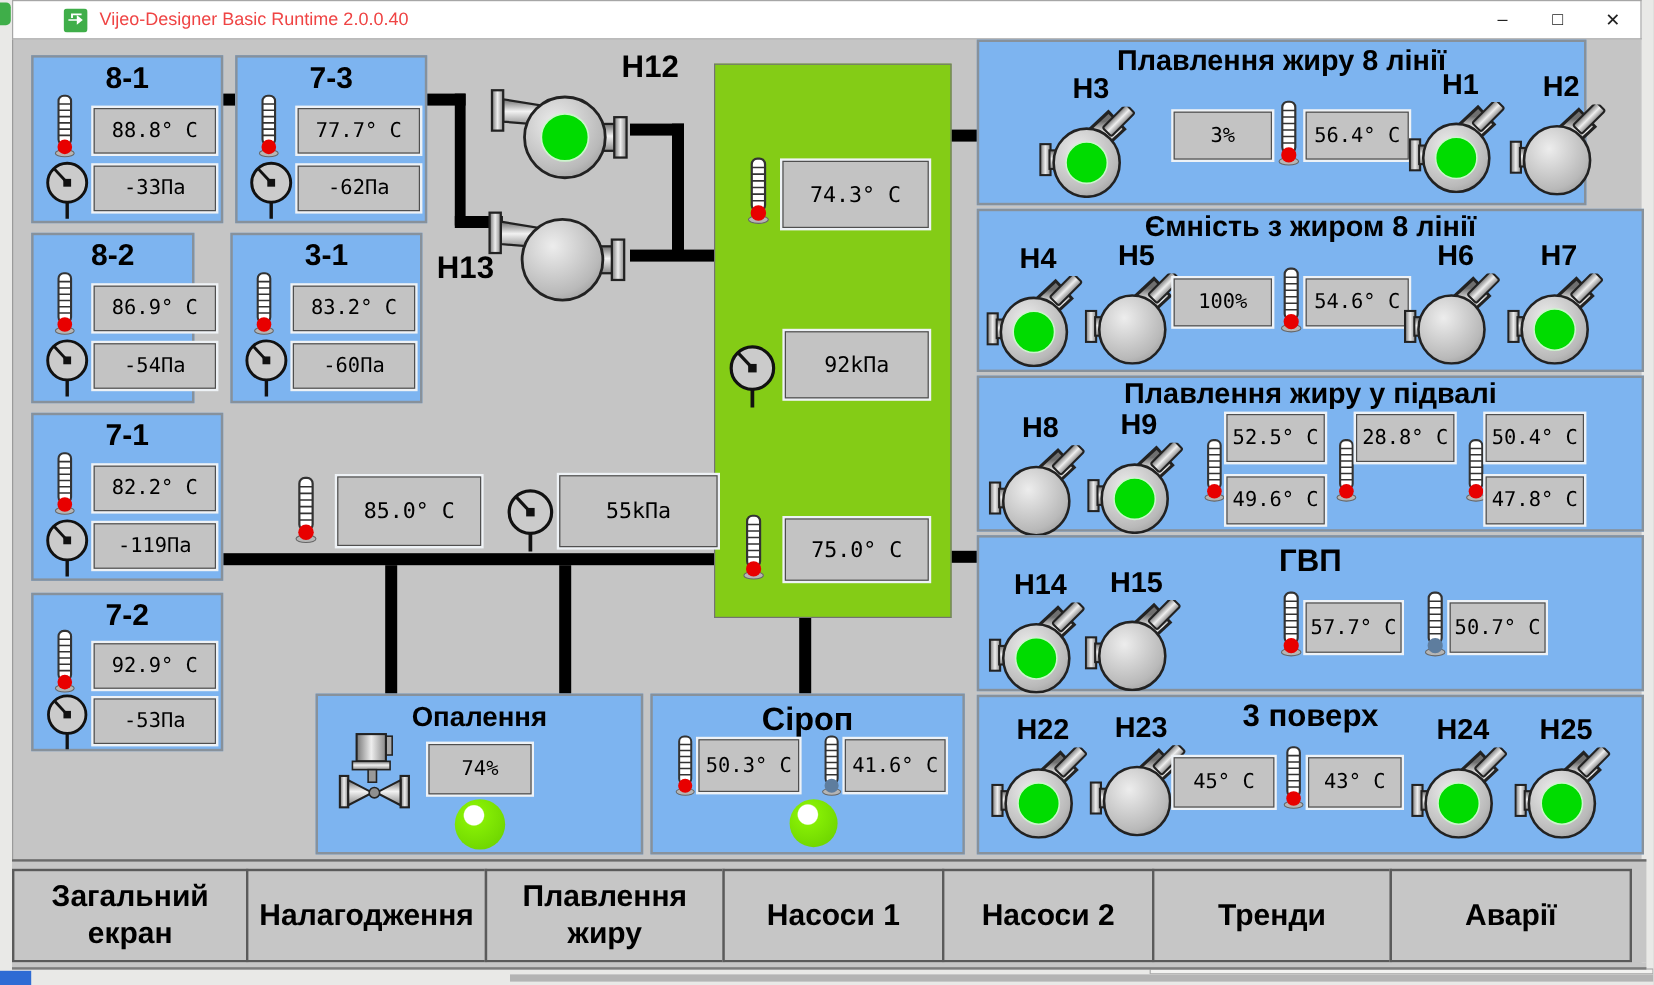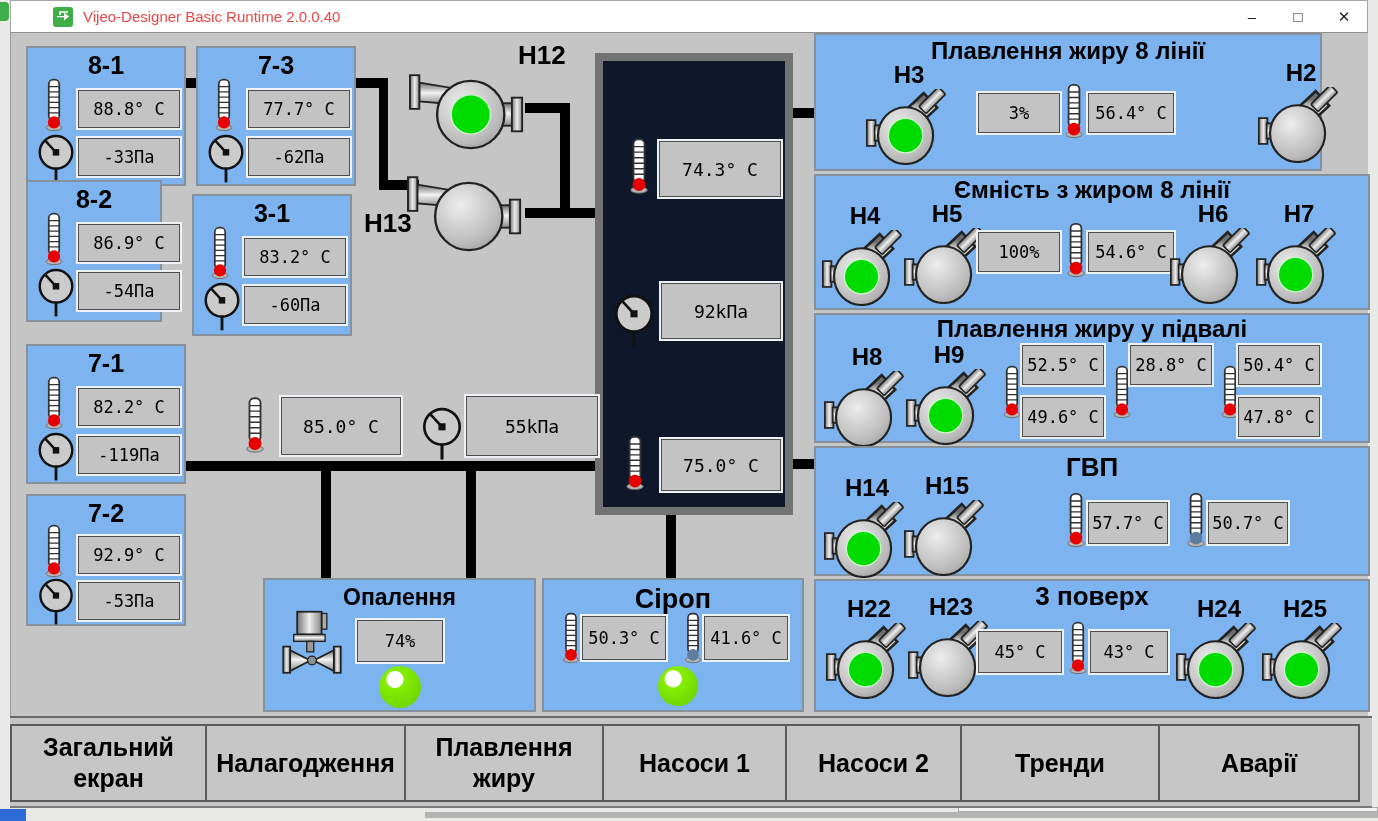--- a/index.html
+++ b/index.html
@@ -158,21 +158,21 @@
   <line x1="26" y1="45" x2="26" y2="62" stroke="#111" stroke-width="3.5"></line>
   <circle cx="26" cy="25" r="20" fill="#cbcbcb" stroke="#111" stroke-width="3"></circle>
   <line x1="26" y1="25" x2="13" y2="11" stroke="#111" stroke-width="3"></line>
   <rect x="22" y="21" width="8" height="8" fill="#111"></rect>
 </svg>
       </div>
     <div class="display" style="left:50px;top:90px;width:102px;height:38px">
         <span>-62Па</span>
       </div>
   </div>
-  <div class="bluepanel" style="left:26px;top:180px;width:136px;height:142px">
+  <div class="bluepanel" style="left:26px;top:194px;width:136px;height:142px">
     <div class="ptitle" style="top:3px;font-size:25px">8-2</div>
     <div class="therm-icon" style="left:14px;top:30px;width:24px;height:54px">
         <svg viewBox="0 0 26 62">
   <ellipse cx="13" cy="57" rx="9" ry="3.4" fill="#b5b5b5" stroke="#666" stroke-width="1"></ellipse>
   <rect x="7" y="2" width="12" height="47" rx="5" fill="#fff" stroke="#333" stroke-width="2"></rect>
   <path d="M7 10h12M7 16h12M7 22h12M7 28h12M7 34h12M7 40h12" stroke="#333" stroke-width="1.5"></path>
   <circle cx="13" cy="51" r="7" fill="#e80000"></circle>
 </svg>
       </div>
     <div class="display" style="left:50px;top:42px;width:102px;height:38px">
@@ -282,21 +282,21 @@
       <svg viewBox="0 0 124 92">
     <polygon points="11,20 60,28 60,44 11,40" fill="url(#gm)" stroke="#222" stroke-width="2"></polygon>
     <rect x="1" y="12" width="10" height="36" fill="url(#gf)" stroke="#222" stroke-width="2"></rect>
     <rect x="98" y="42" width="14" height="24" fill="url(#gm)" stroke="#222" stroke-width="2"></rect>
     <rect x="110" y="36" width="11" height="36" fill="url(#gf)" stroke="#222" stroke-width="2"></rect>
     <circle cx="66" cy="54" r="36" fill="url(#gb)" stroke="#222" stroke-width="2.5"></circle>
 
   </svg>
     </div>
 
-  <div class="abs" style="left:595px;top:53px;width:198px;height:462px;background:#0f172a;border:8px solid #737373">
+  <div class="abs" style="left:595px;top:53px;width:198px;height:462px;background:#84cc16;border:1px solid #737373">
     <div class="therm-icon" style="left:24px;top:76px;width:24px;height:58px">
         <svg viewBox="0 0 26 62">
   <ellipse cx="13" cy="57" rx="9" ry="3.4" fill="#b5b5b5" stroke="#666" stroke-width="1"></ellipse>
   <rect x="7" y="2" width="12" height="47" rx="5" fill="#fff" stroke="#333" stroke-width="2"></rect>
   <path d="M7 10h12M7 16h12M7 22h12M7 28h12M7 34h12M7 40h12" stroke="#333" stroke-width="1.5"></path>
   <circle cx="13" cy="51" r="7" fill="#e80000"></circle>
 </svg>
       </div>
     <div class="display big" style="left:56px;top:80px;width:122px;height:56px">
         <span>74.3° C</span>
@@ -419,20 +419,34 @@
         <svg viewBox="0 0 26 62">
   <ellipse cx="13" cy="57" rx="9" ry="3.4" fill="#b5b5b5" stroke="#666" stroke-width="1"></ellipse>
   <rect x="7" y="2" width="12" height="47" rx="5" fill="#fff" stroke="#333" stroke-width="2"></rect>
   <path d="M7 10h12M7 16h12M7 22h12M7 28h12M7 34h12M7 40h12" stroke="#333" stroke-width="1.5"></path>
   <circle cx="13" cy="51" r="7" fill="#e80000"></circle>
 </svg>
       </div>
     <div class="display" style="left:272px;top:58px;width:86px;height:40px">
         <span>56.4° C</span>
       </div>
+    <div class="pump-slot" style="left:356px;top:22px">
+        <div class="pump-label">Н1</div>
+        <svg viewBox="0 0 100 88">
+    <path d="M46 40 L76 12" stroke="#222" stroke-width="26"></path>
+    <path d="M46 40 L74 14" stroke="url(#gm)" stroke-width="20"></path>
+    <g transform="rotate(45 77 13)">
+            <rect x="71" y="-3" width="12" height="32" rx="2" fill="url(#gf)" stroke="#222" stroke-width="2"></rect>
+          </g>
+    <rect x="1" y="36" width="10" height="30" fill="url(#gf)" stroke="#222" stroke-width="2"></rect>
+    <rect x="10" y="42" width="14" height="18" fill="url(#gm)" stroke="#222" stroke-width="2"></rect>
+    <ellipse cx="46" cy="54" rx="32" ry="33" fill="url(#gb)" stroke="#222" stroke-width="2.5"></ellipse>
+    <circle cx="46" cy="54" r="20" fill="#00dc00" stroke="#ccf5cc" stroke-width="1.5"></circle>
+  </svg>
+      </div>
     <div class="pump-slot" style="left:440px;top:24px">
         <div class="pump-label">Н2</div>
         <svg viewBox="0 0 100 88">
     <path d="M46 40 L76 12" stroke="#222" stroke-width="26"></path>
     <path d="M46 40 L74 14" stroke="url(#gm)" stroke-width="20"></path>
     <g transform="rotate(45 77 13)">
             <rect x="71" y="-3" width="12" height="32" rx="2" fill="url(#gf)" stroke="#222" stroke-width="2"></rect>
           </g>
     <rect x="1" y="36" width="10" height="30" fill="url(#gf)" stroke="#222" stroke-width="2"></rect>
     <rect x="10" y="42" width="14" height="18" fill="url(#gm)" stroke="#222" stroke-width="2"></rect>

